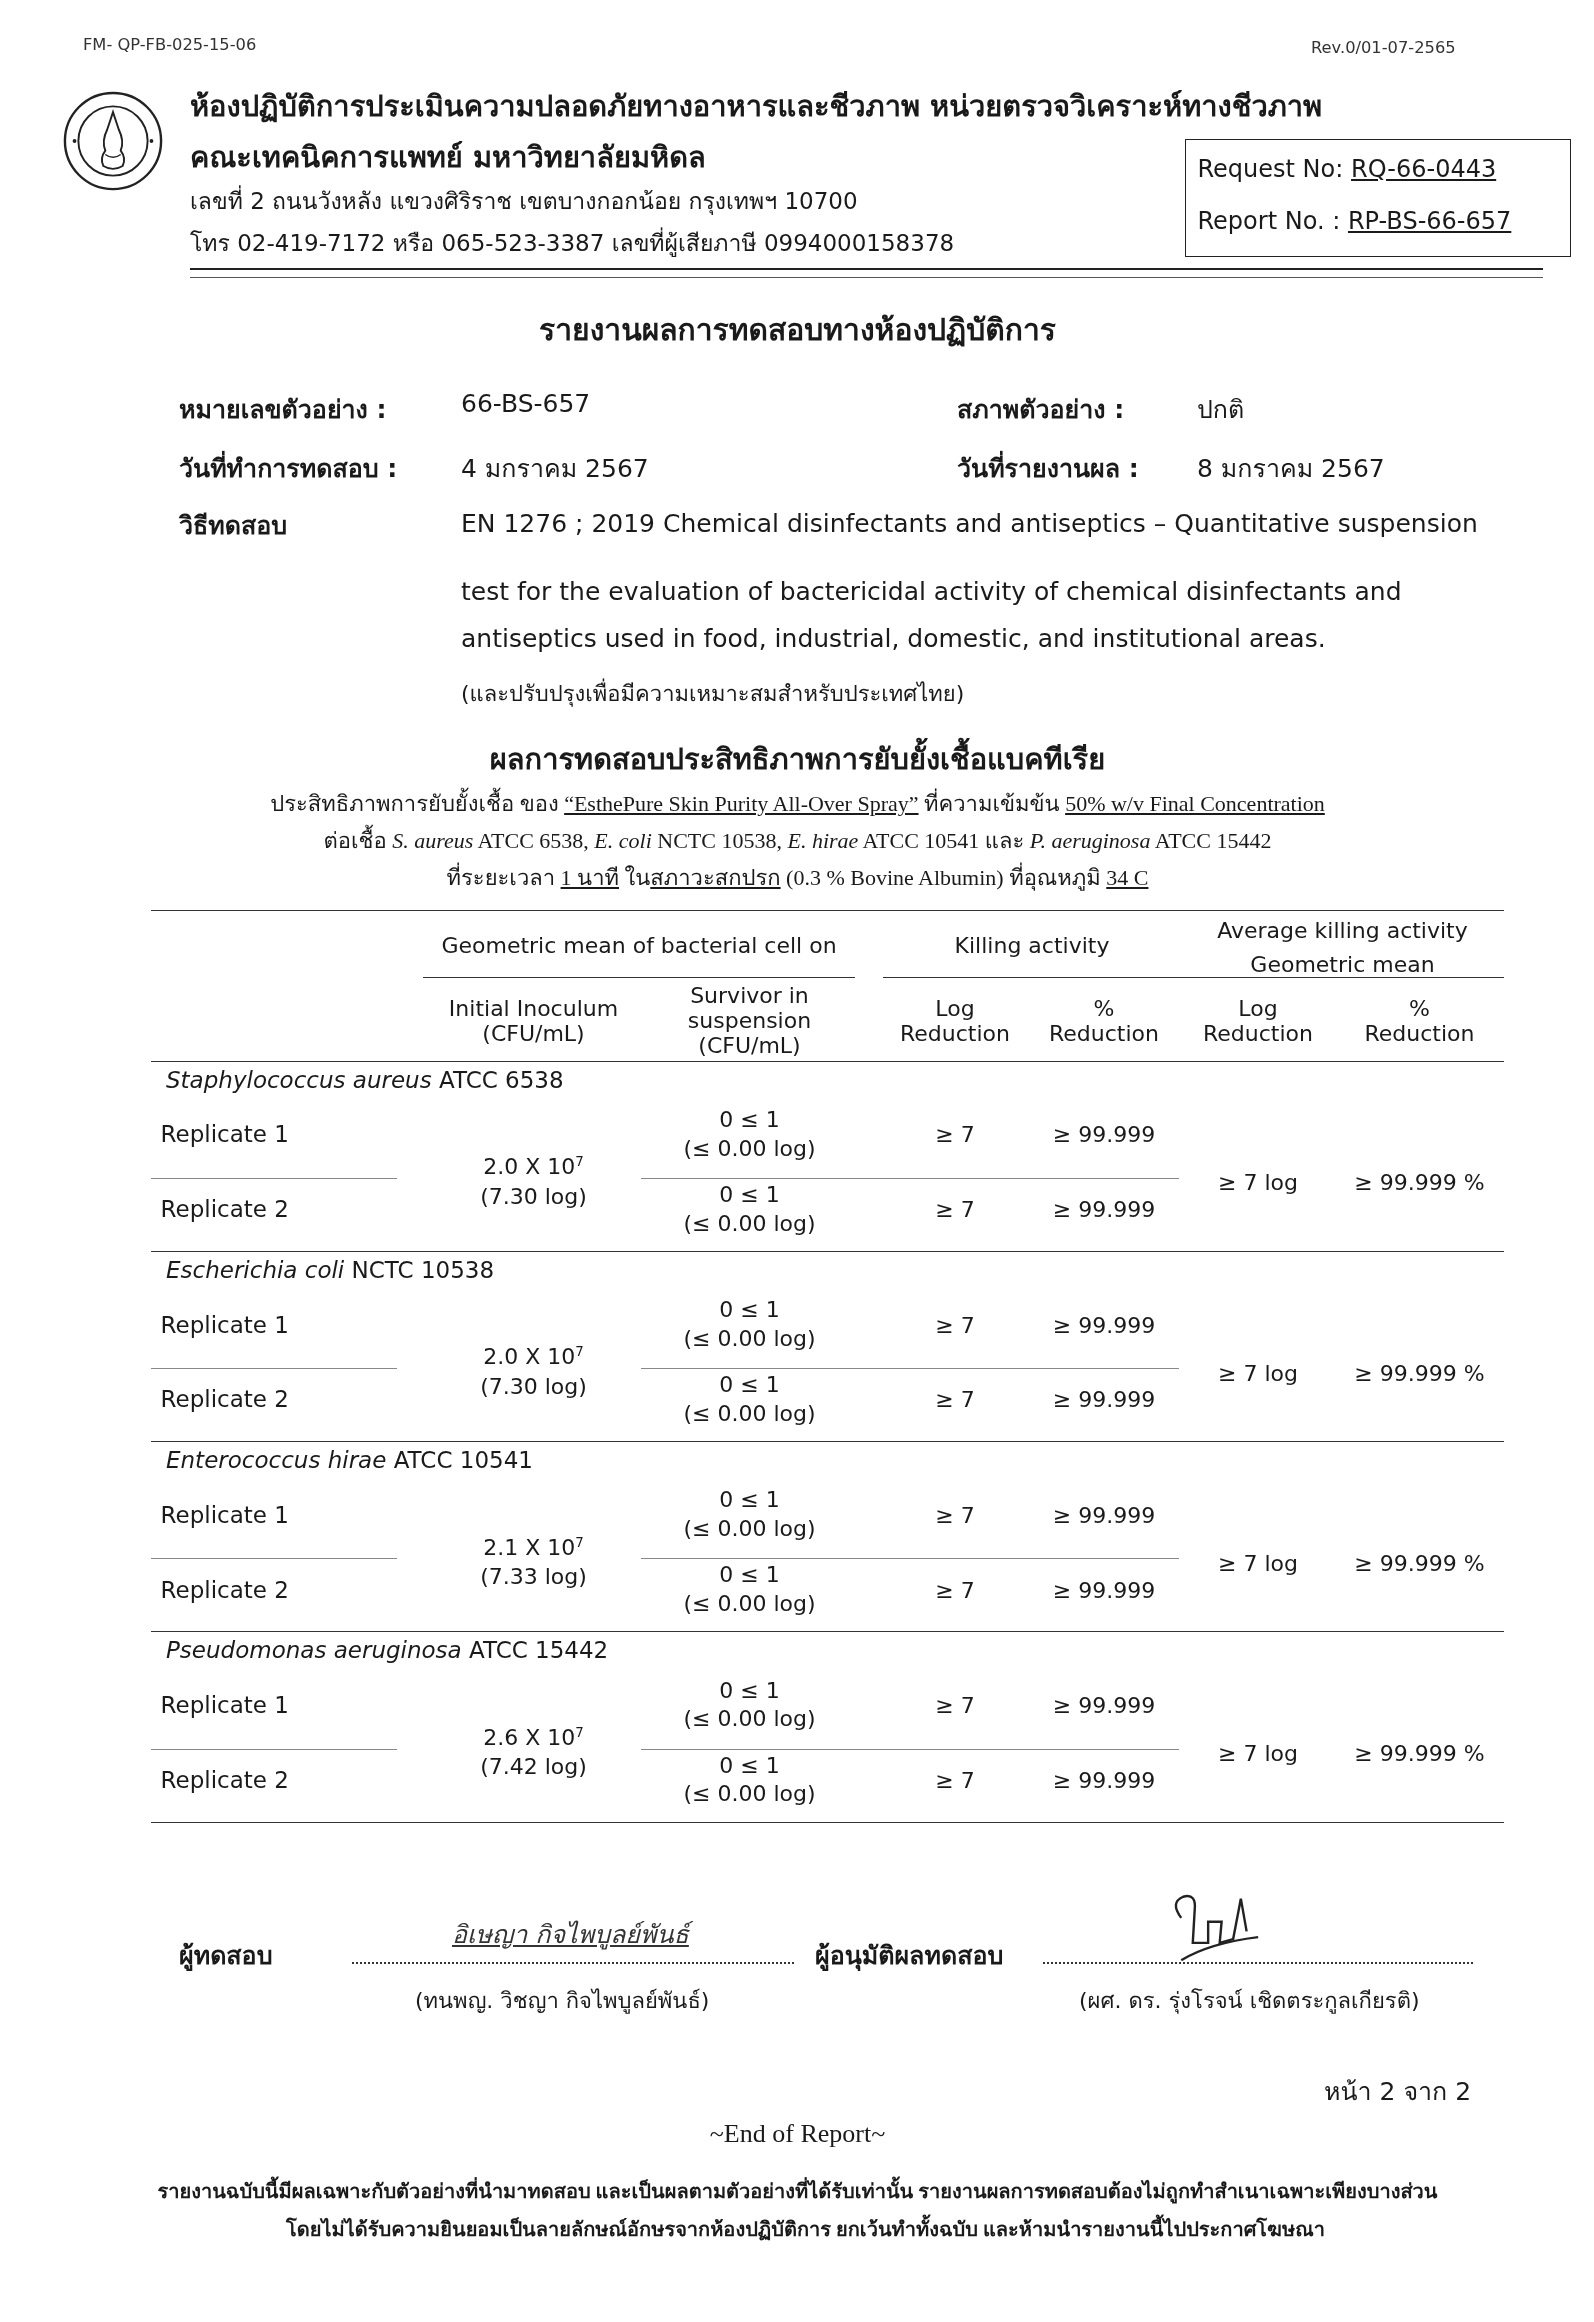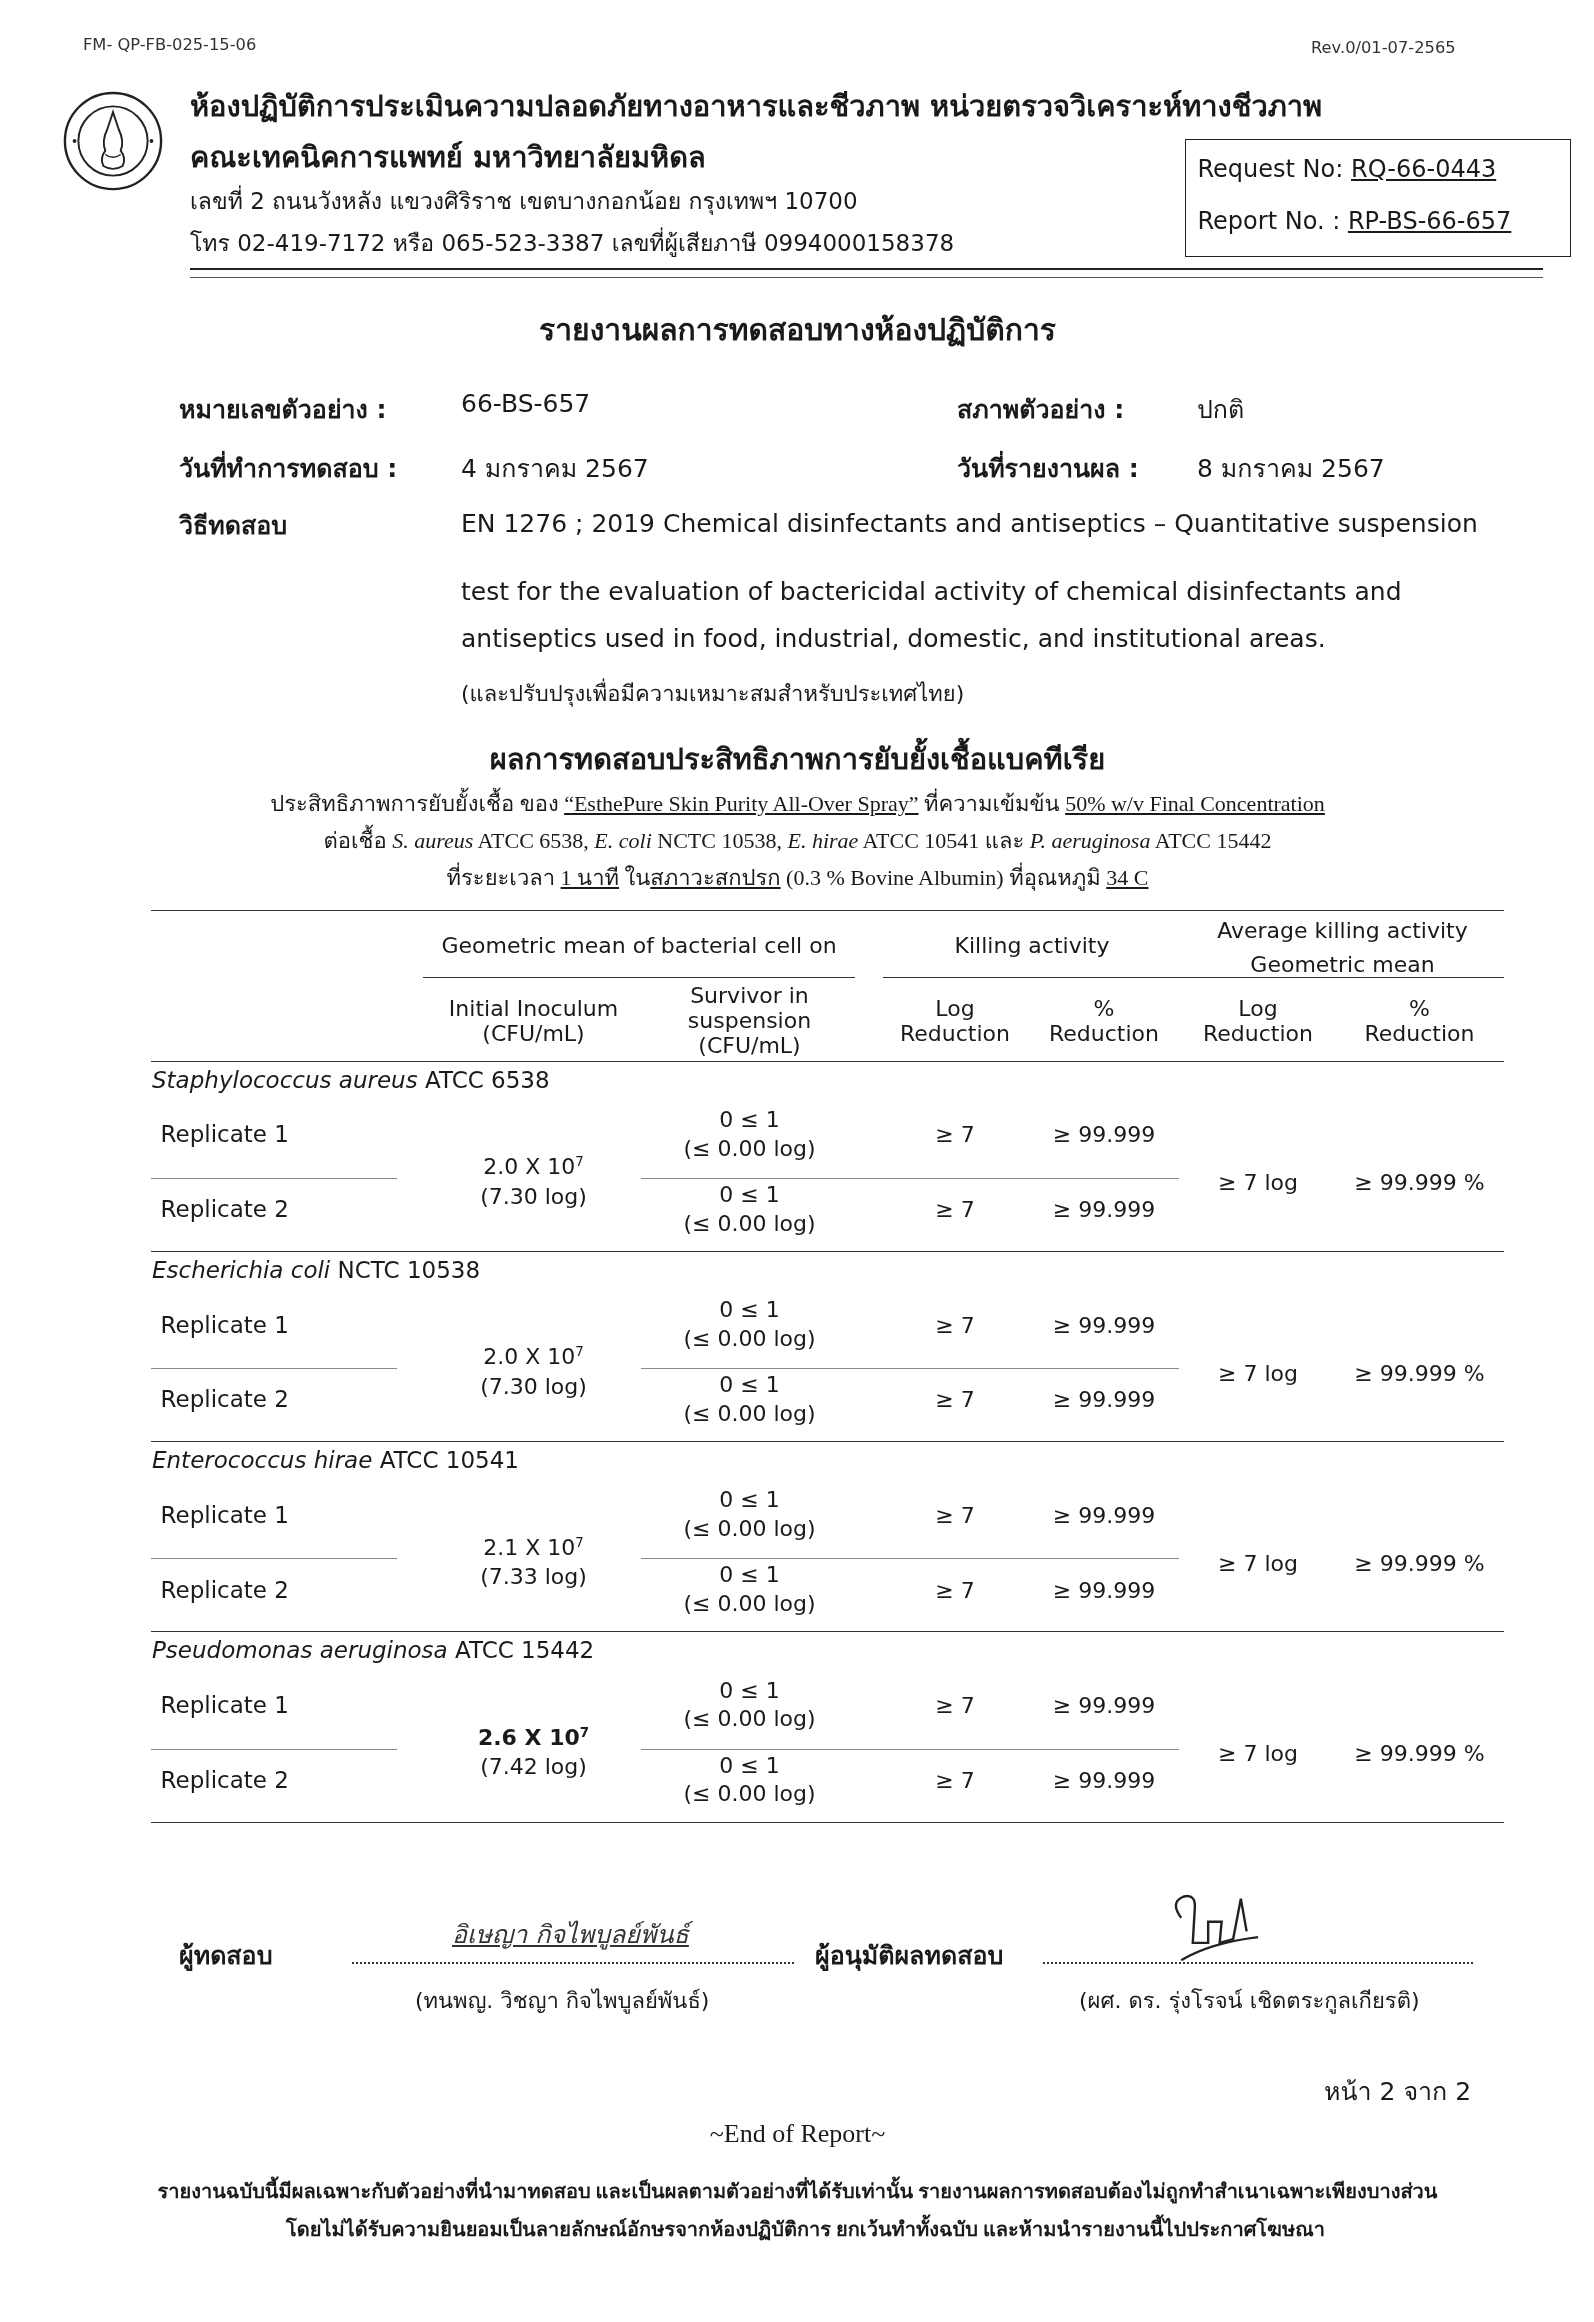--- a/index.html
+++ b/index.html
@@ -33,21 +33,21 @@
     border-top: 2.9px solid #222; border-bottom: 1.9px solid #555; top: 268px; }
 
   .center { text-align: center; font-family: Liberation Serif, serif; }
 
   
   #tbl-area { position: absolute; left: 151px; top: 908px; width: 1353px; height: 884px; }
   .hline { position: absolute; height: 0; border-top: 1.9px solid #333; }
   .hline.thin { border-top: 1.4px solid #888; }
   .cell { position: absolute; text-align: center; font-size: 22px; white-space: nowrap; line-height: 29px; }
   .cell.left { text-align: left; }
-  .species { position: absolute; left: 1px; font-size: 23px; white-space: nowrap; }
+  .species { position: absolute; left: 15px; font-size: 23px; white-space: nowrap; }
 
   .dots { position: absolute; border-bottom: 2.9px dotted #333; height: 0; }
 </style>
 </head>
 <body>
 
 <div class="abs small" style="left:83px; top:35px;">FM- QP-FB-025-15-06</div>
 <div class="abs small" style="left:1311px; top:38px;">Rev.0/01-07-2565</div>
 
 <div class="abs" id="logo">
@@ -193,21 +193,21 @@
       <div class="cell" style="left:493px; width:211px; top:796px;">(≤ 0.00 log)</div>
       <div class="cell" style="left:732px; width:144px; top:783px;">≥ 7</div>
       <div class="cell" style="left:876px; width:154px; top:783px;">≥ 99.999</div>
       <div class="cell left" style="left:9.6px; top:858px; font-size:23px;">Replicate 2</div>
       <div class="cell" style="left:493px; width:211px; top:843px;">0 ≤ 1</div>
       <div class="cell" style="left:493px; width:211px; top:871px;">(≤ 0.00 log)</div>
       <div class="cell" style="left:732px; width:144px; top:858px;">≥ 7</div>
       <div class="cell" style="left:876px; width:154px; top:858px;">≥ 99.999</div>
       <div class="hline thin" style="left:0; width:246px; top:841px;"></div>
       <div class="hline thin" style="left:490px; width:538px; top:841px;"></div>
-      <div class="cell" style="left:272px; width:221px; top:810px;font-weight:bold;"><span>2.6 X 10</span><sup style="font-size: 13.4px;">7</sup></div>
+      <div class="cell" style="left:272px; width:221px; top:810px;"><span>2.6 X 10</span><sup style="font-size: 13.4px;">7</sup></div>
       <div class="cell" style="left:272px; width:221px; top:844px;">(7.42 log)</div>
       <div class="cell" style="left:1030px; width:154px; top:831px;">≥ 7 log</div>
       <div class="cell" style="left:1184px; width:169px; top:831px;">≥ 99.999 %</div>
       <div class="hline" style="left:0; width:1353px; top:914px;"></div>
     </div>
 </div>
 
 <div class="abs bold t24" style="left:179px; top:1935px;">ผู้ทดสอบ</div>
 <div class="dots" style="left:352px; width:442px; top:1962px;"></div>
 <div class="abs" style="left:452px; top:1914px; font-size:25px; font-style:italic; color:#333; text-decoration:underline;">อิเษญา  กิจไพบูลย์พันธ์</div>

